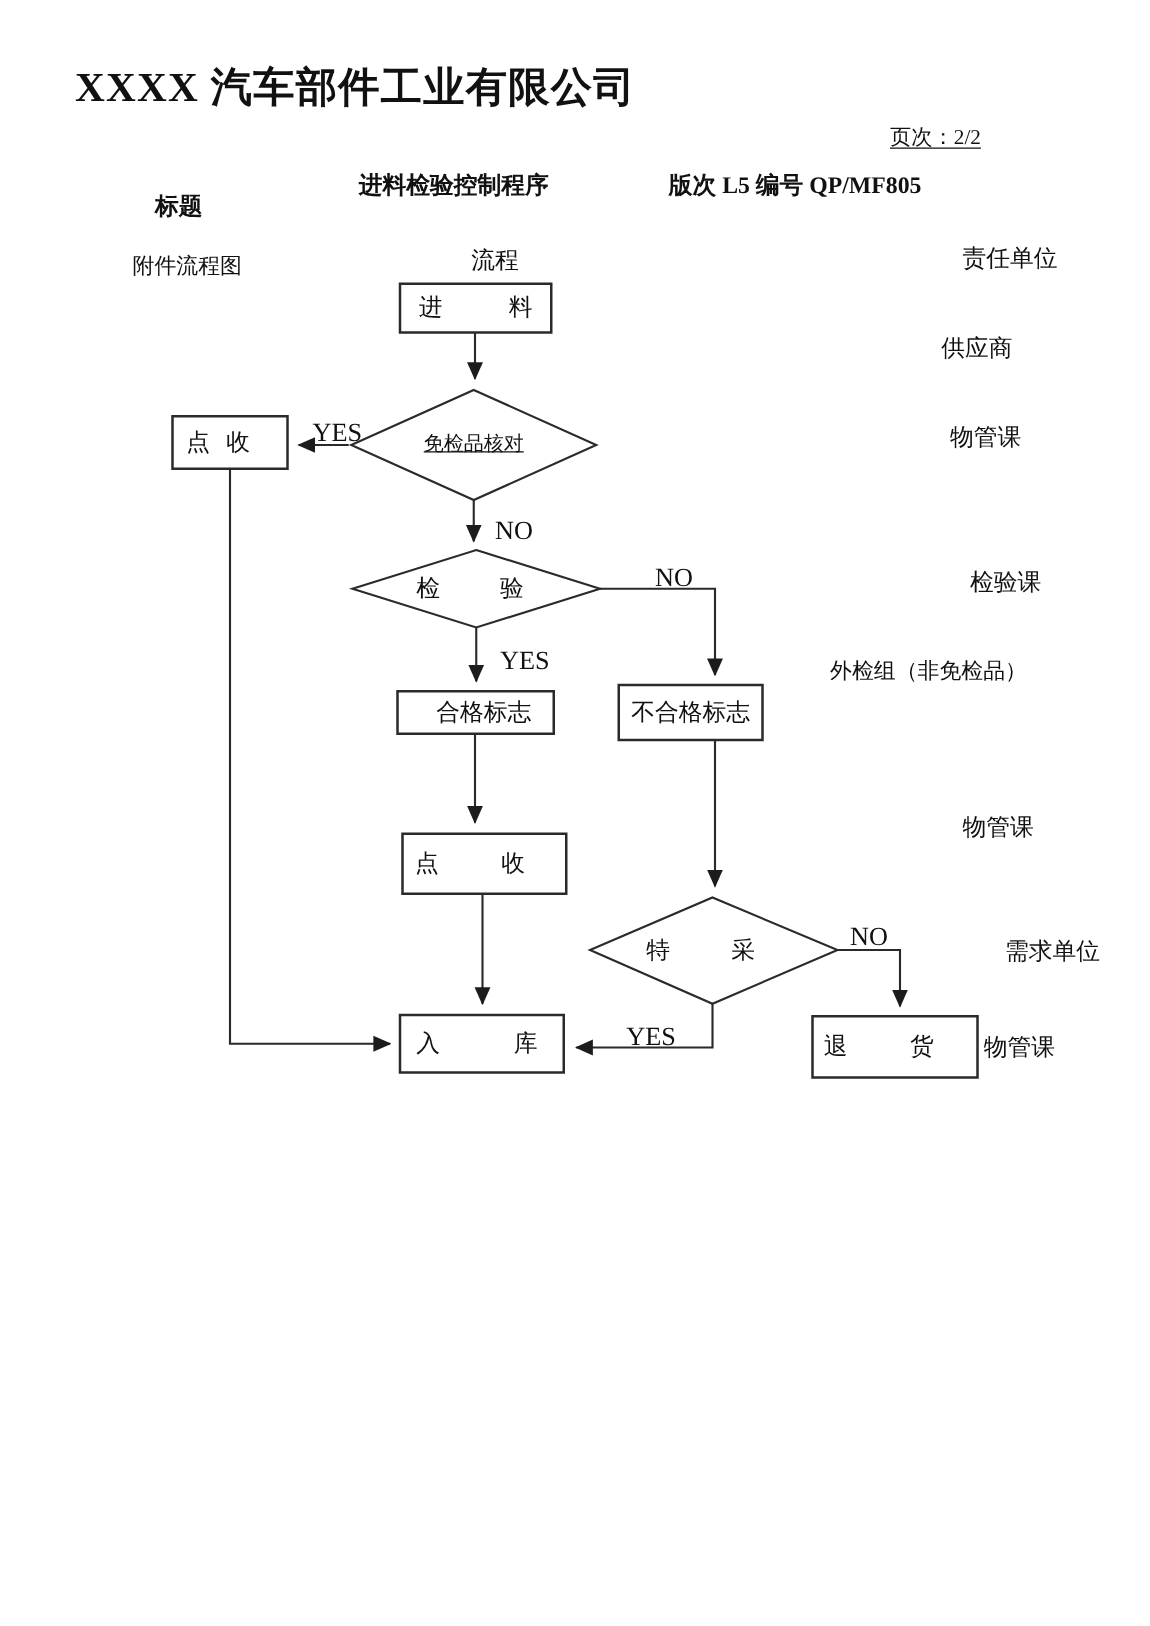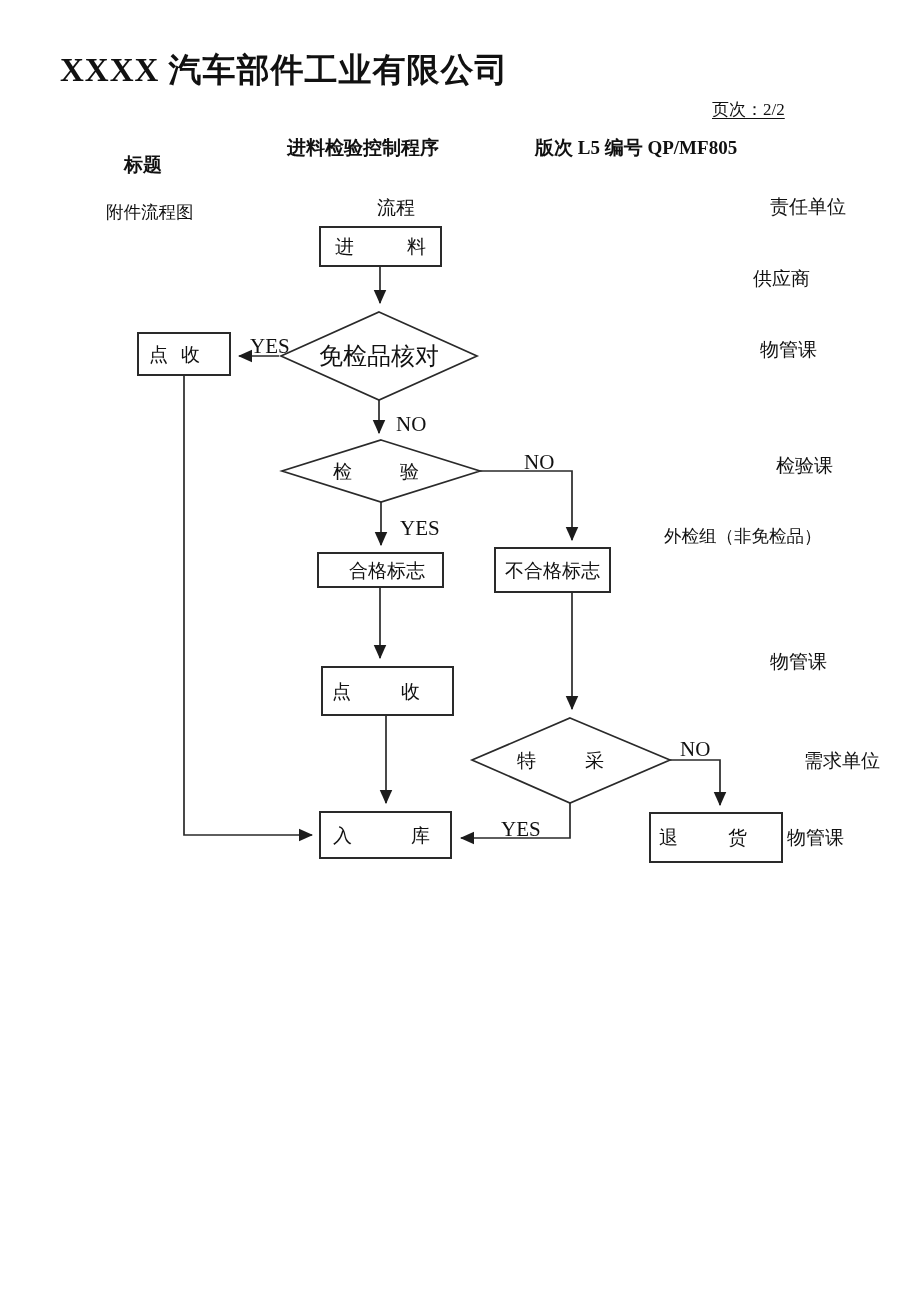--- a/index.html
+++ b/index.html
@@ -83,21 +83,21 @@
       <path d="M184,375 V835 H312" marker-end="url(#ah)"></path>
     </g>
   </g>
 </svg>
 
 <div class="abs node-label split" style="left:320px;top:227px;width:121px;height:39px;padding:0 15px;box-sizing:border-box;">
     <span>进</span>
     <span>料</span>
   </div>
 
-<div class="abs node-label" style="left:281px;top:312px;width:196px;height:88px;font-size:24px;">免检品核对</div>
+<div class="abs node-label" style="left:281px;top:312px;width:196px;height:88px;font-size:16px;text-decoration:underline;">免检品核对</div>
 
 <div class="abs node-label split" style="left:138px;top:333px;width:92px;height:42px;padding:0 30px 0 11px;box-sizing:border-box;">
     <span>点</span>
     <span>收</span>
   </div>
 
 <div class="abs node-label split" style="left:333px;top:440px;width:86px;height:62px;">
     <span>检</span>
     <span>验</span>
   </div>

